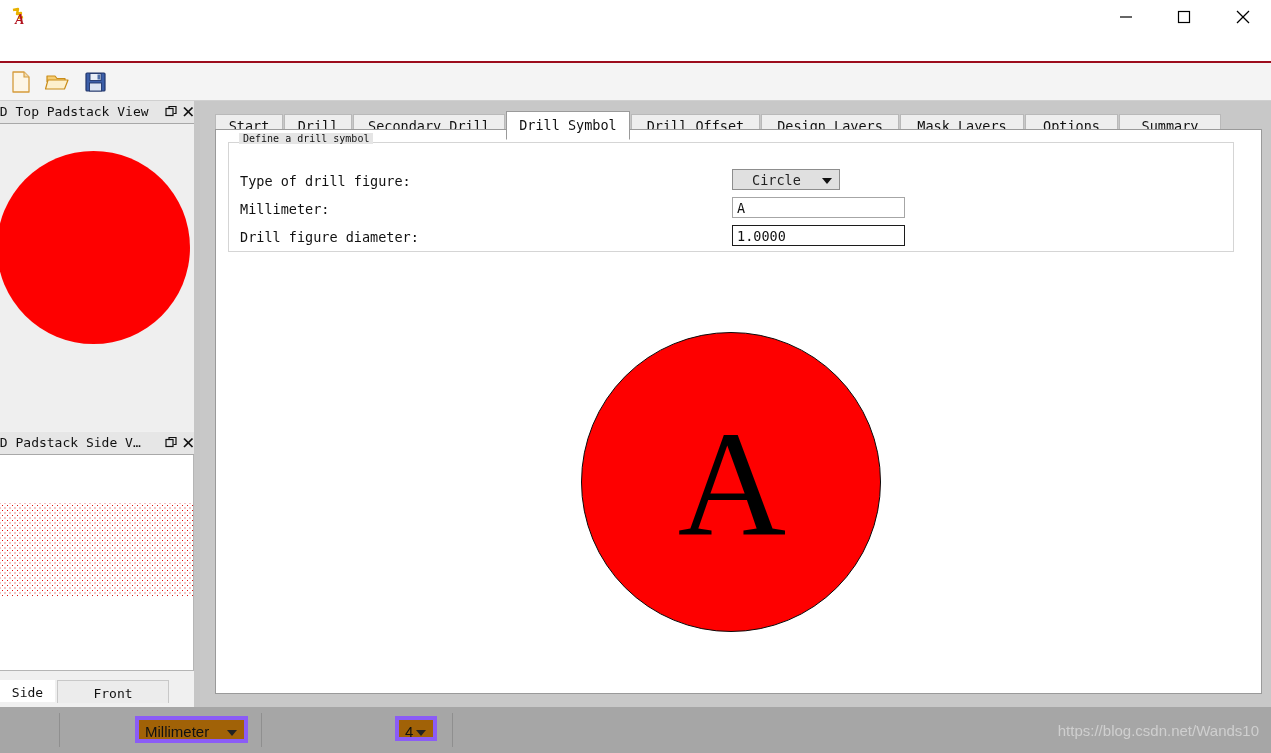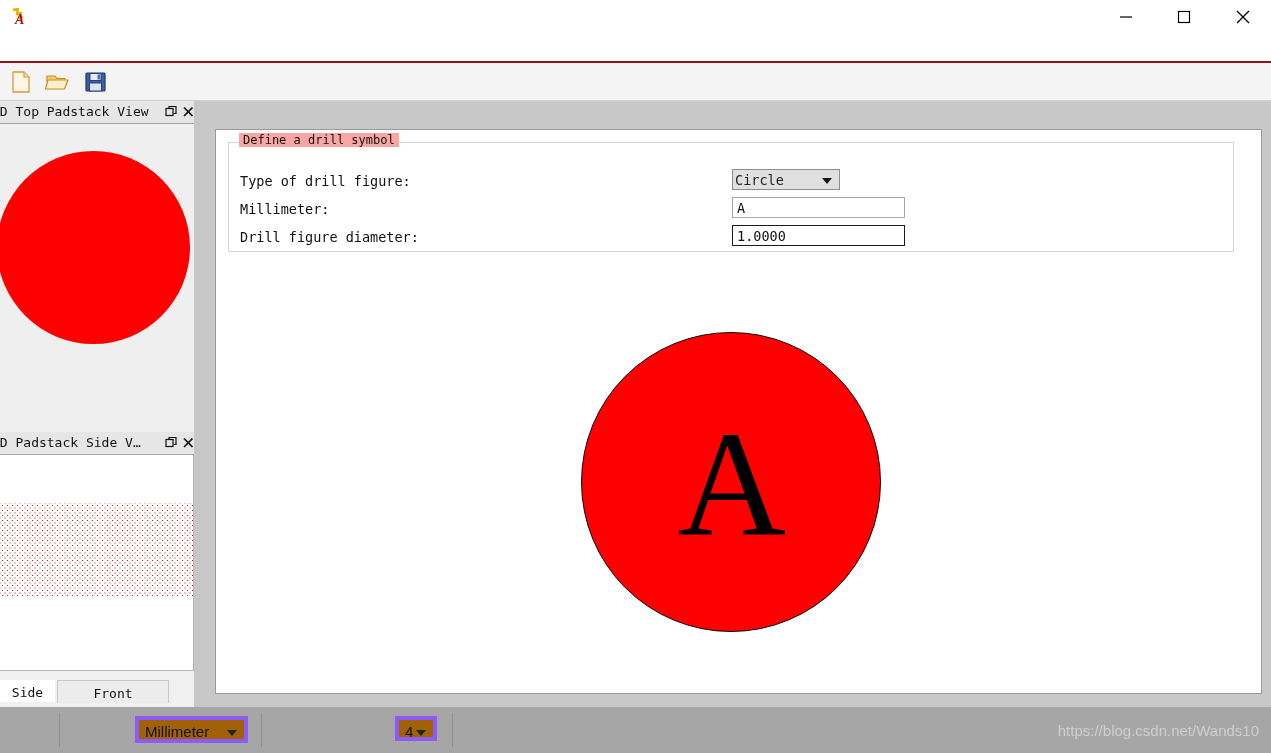--- a/index.html
+++ b/index.html
@@ -174,40 +174,40 @@
   }
 
   
   .groupbox {
     position: absolute; left: 12px; top: 12px; width: 1006px; height: 110px;
     border: 1px solid #d5d5d5;
     box-sizing: border-box;
   }
   .group-legend {
     position: absolute; left: 10px; top: -10px;
-    background: #fca5a5; padding: 0 4px;
-    font-family: "DejaVu Sans Mono", monospace; font-size: 12px; color: #111;
+    background: #e5e5e5; padding: 0 4px;
+    font-family: "DejaVu Sans Mono", monospace; font-size: 10px; color: #111;
     white-space: pre;
   }
   .form-label {
     position: absolute; left: 11px;
     font-family: "DejaVu Sans Mono", monospace; font-size: 13.5px; color: #111;
     white-space: pre;
   }
   #lbl-type  { top: 30px; }
   #lbl-chars { top: 58px; }
   #lbl-diam  { top: 86px; }
 
   .combo {
     position: absolute; left: 503px; top: 26px; width: 108px; height: 21px;
     background: #e0e0e0; border: 1px solid #8d8d8d;
     box-sizing: border-box;
   }
   .combo .cval {
-    position: absolute; left: 2px; top: 2px;
+    position: absolute; left: 19px; top: 2px;
     font-family: "DejaVu Sans Mono", monospace; font-size: 13.5px; color: #222;
     white-space: pre;
   }
   .combo .arrow {
     position: absolute; right: 7px; top: 8px;
     width: 0; height: 0;
     border-left: 5px solid transparent; border-right: 5px solid transparent;
     border-top: 6px solid #111;
   }
   .textbox {
@@ -378,20 +378,31 @@
         <div class="side-tab active">Side</div>
         <div class="side-tab inactive">Front</div>
       </div>
     </div>
 
     <div class="dock-splitter"></div>
   </div>
 
   <div class="main">
 
+    <div class="tabstrip">
+      <div class="tab" style="left:0px;   width:68px;">Start</div>
+      <div class="tab" style="left:69px;  width:68px;">Drill</div>
+      <div class="tab" style="left:138px; width:152px;">Secondary Drill</div>
+      <div class="tab active" style="left:291px; width:124px;">Drill Symbol</div>
+      <div class="tab" style="left:416px; width:129px;">Drill Offset</div>
+      <div class="tab" style="left:546px; width:138px;">Design Layers</div>
+      <div class="tab" style="left:685px; width:124px;">Mask Layers</div>
+      <div class="tab" style="left:810px; width:93px;">Options</div>
+      <div class="tab" style="left:904px; width:102px;">Summary</div>
+    </div>
 
     <div class="tabpage">
 
       <div class="groupbox">
         <div class="group-legend">Define a drill symbol</div>
 
         <div class="form-label" id="lbl-type">Type of drill figure:</div>
         <div class="combo">
           <span class="cval">Circle</span>
           <span class="arrow"></span>

